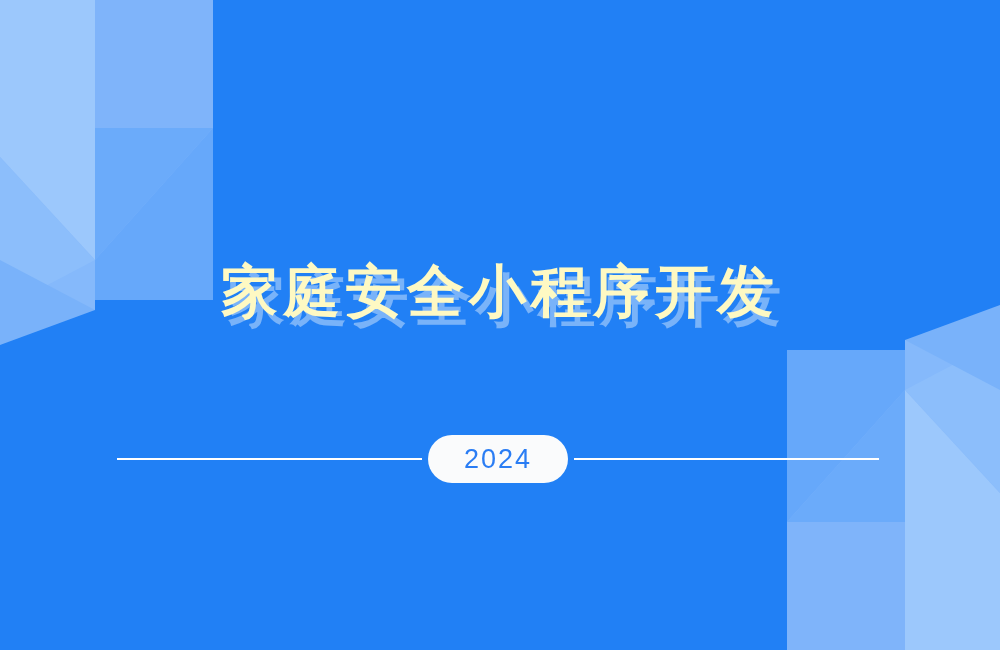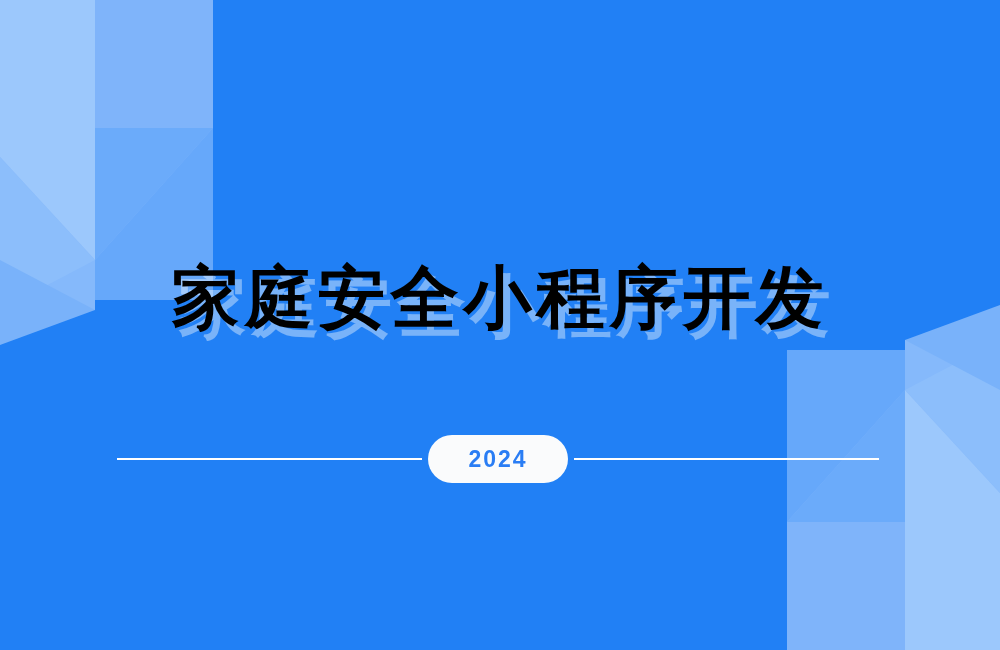--- a/index.html
+++ b/index.html
@@ -60,25 +60,25 @@
     line-height:1;
   }
 
   
   .main-title {
     position:absolute;
     left:0;
     top:262px;
     width:1000px;
     text-align:center;
-    font-size:68px;
+    font-size:57px;
     font-weight:bold;
     line-height:1.05;
     letter-spacing:5px;
-    color:#000000;
+    color:#fef9c3;
     white-space:nowrap;
     text-shadow:7px 9px 0 rgba(255,255,255,0.40);
   }
 
   
   .year-row {
     position:absolute;
     left:117px;
     top:435px;
     width:762px;
@@ -96,22 +96,22 @@
     flex:0 0 auto;
     margin:0 6px;
     min-width:140px;
     height:48px;
     border-radius:24px;
     background:#FAFBFC;
     display:flex;
     align-items:center;
     justify-content:center;
     color:#2A7DF4;
-    font-size:23px;
-    font-weight:bold;
+    font-size:27px;
+    font-weight:normal;
     letter-spacing:2px;
     line-height:1;
   }
 </style>
 </head>
 <body>
 
 <div id="banner">
 
   <svg class="deco-layer" viewBox="0 0 1000 650" preserveAspectRatio="none">

